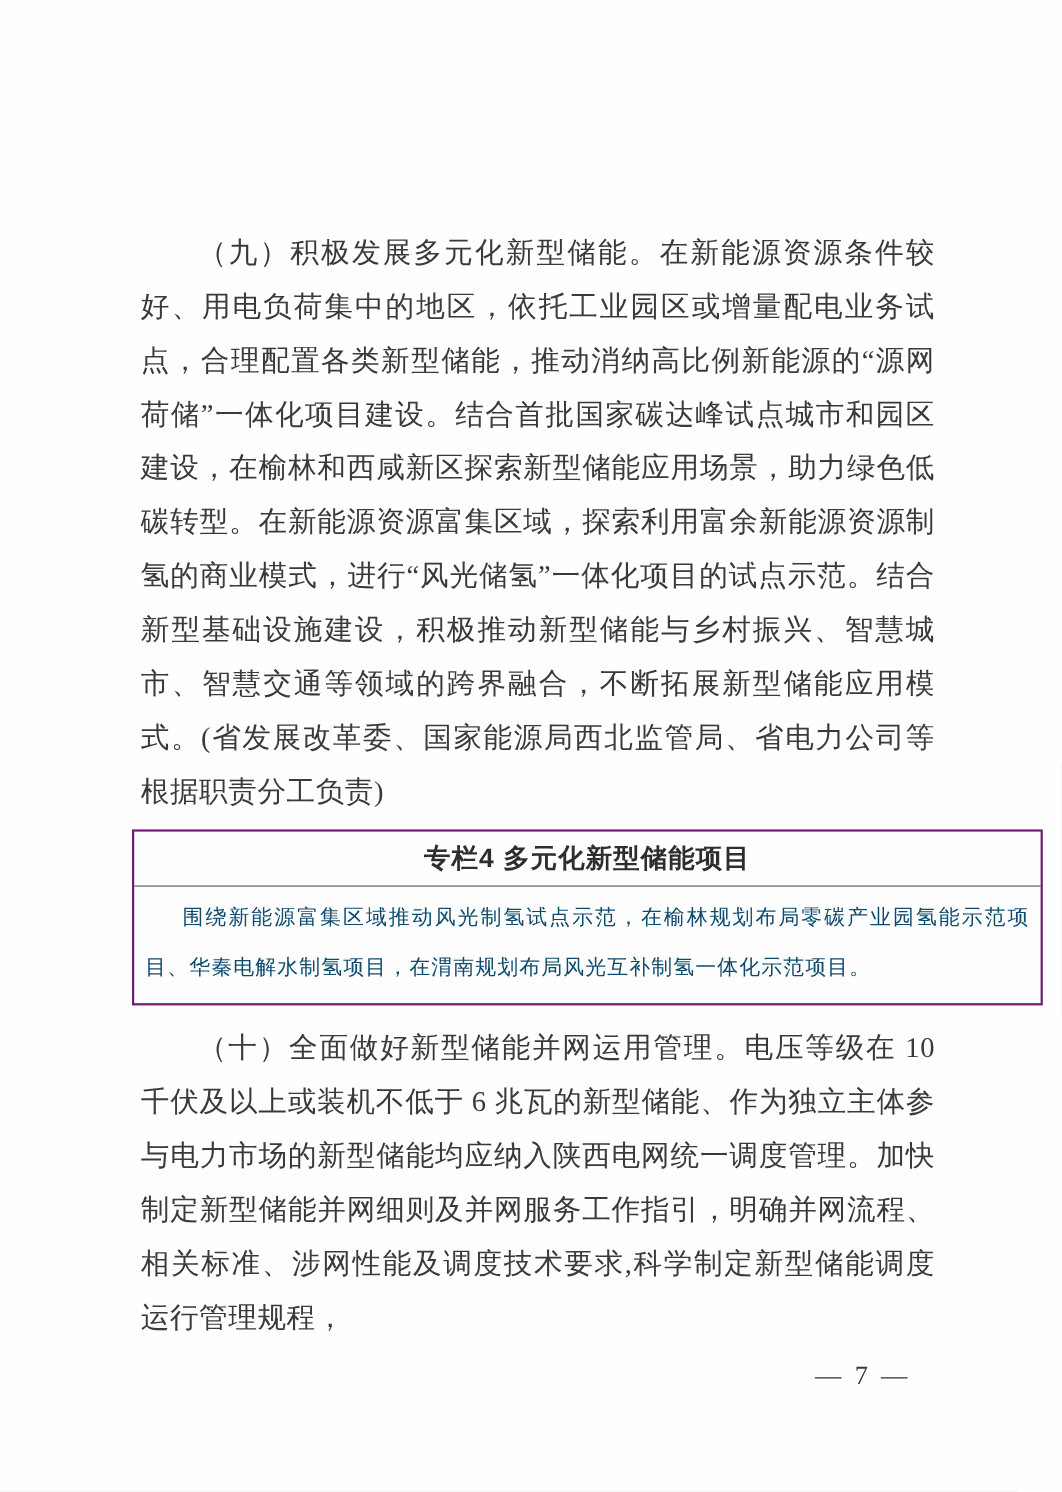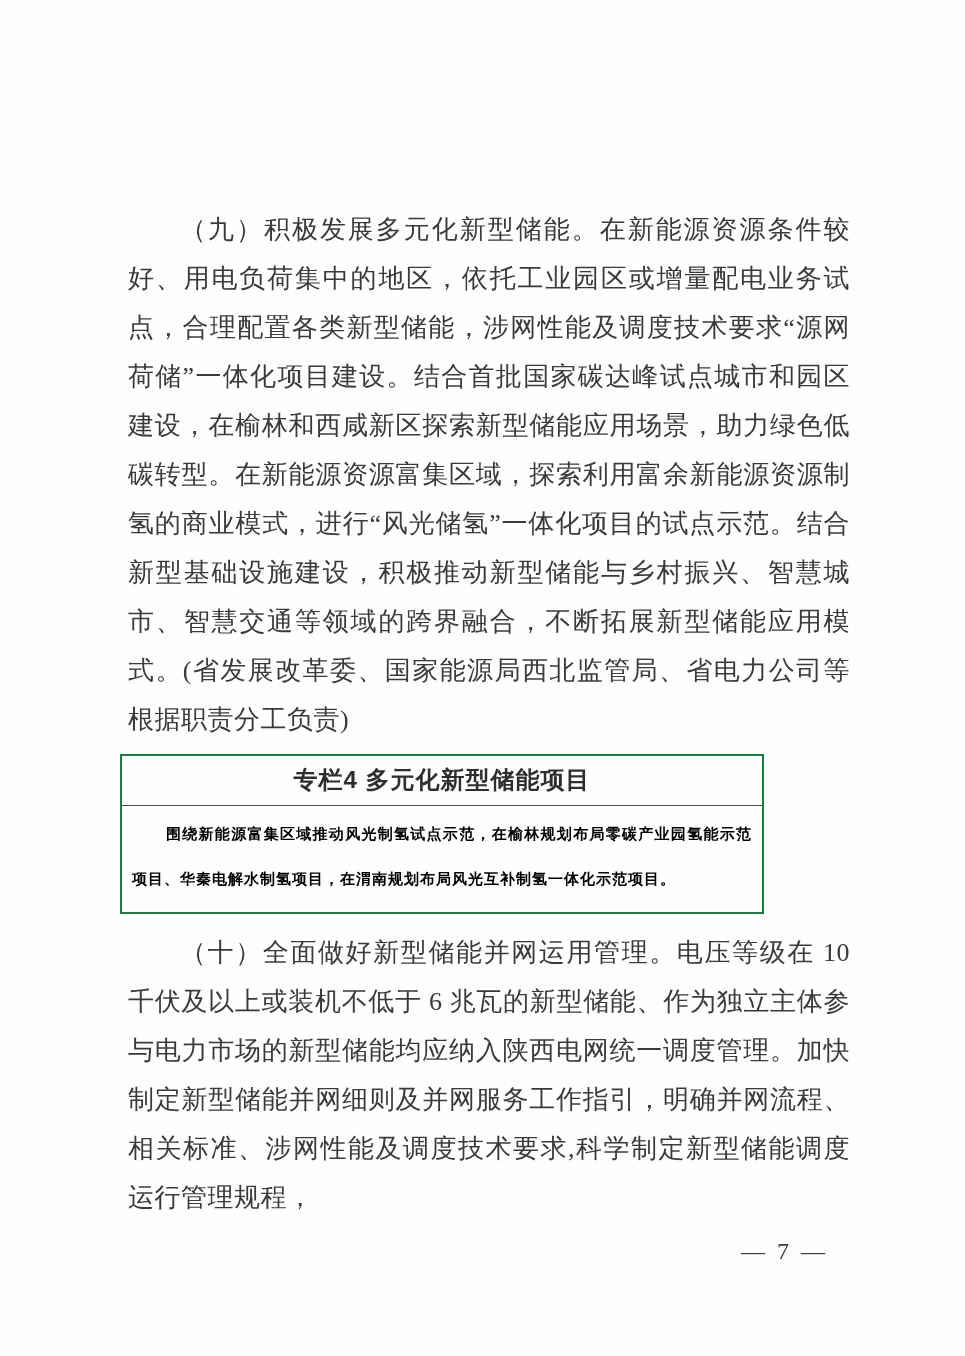--- a/index.html
+++ b/index.html
@@ -18,62 +18,61 @@
   .body-text {
     margin: 0;
     font-size: 26px;
     line-height: 49px;
     text-align: justify;
     letter-spacing: 0.5px;
   }
   .body-text.indent-first { text-indent: 52px; }
   .callout {
     box-sizing: border-box;
-    width: 644px;
+    width: 828px;
     margin: 10px 0 14px -8px;
-    border: 2px solid #15803d;
+    border: 2px solid #701a75;
     background: #fefefe;
   }
   .callout-title {
     font-family: "Liberation Sans", "DejaVu Sans", sans-serif;
     font-weight: bold;
     font-size: 24px;
     color: #2e2e2e;
     text-align: center;
     padding: 8px 0 9px 0;
     border-bottom: 1px solid #4d4d4d;
     letter-spacing: 1px;
   }
   .callout-body {
-    font-size: 15px;
+    font-size: 19px;
     line-height: 45px;
     padding: 6px 10px 10px 10px;
     text-align: justify;
     text-indent: 34px;
     letter-spacing: 1px;
-    color: #000000;
-    font-weight: bold;
+    color: #0c4a6e;
   }
   .page-number {
     position: absolute;
     top: 1238px;
     right: 137px;
     font-size: 24px;
     letter-spacing: 3px;
     color: #3a3a3a;
     font-family: "Liberation Serif", "DejaVu Serif", serif;
   }
 </style>
 </head>
 <body>
 
 <div class="page">
 
 
-  <p class="body-text indent-first">（九）积极发展多元化新型储能。在新能源资源条件较好、用电负荷集中的地区，依托工业园区或增量配电业务试点，合理配置各类新型储能，涉网性能及调度技术要求“源网荷储”一体化项目建设。结合首批国家碳达峰试点城市和园区建设，在榆林和西咸新区探索新型储能应用场景，助力绿色低碳转型。在新能源资源富集区域，探索利用富余新能源资源制氢的商业模式，进行“风光储氢”一体化项目的试点示范。结合新型基础设施建设，积极推动新型储能与乡村振兴、智慧城市、智慧交通等领域的跨界融合，不断拓展新型储能应用模式。(省发展改革委、国家能源局西北监管局、省电力公司等根据职责分工负责)</p>
+  <p class="body-text indent-first">（九）积极发展多元化新型储能。在新能源资源条件较好、用电负荷集中的地区，依托工业园区或增量配电业务试点，合理配置各类新型储能，推动消纳高比例新能源的“源网荷储”一体化项目建设。结合首批国家碳达峰试点城市和园区建设，在榆林和西咸新区探索新型储能应用场景，助力绿色低碳转型。在新能源资源富集区域，探索利用富余新能源资源制氢的商业模式，进行“风光储氢”一体化项目的试点示范。结合新型基础设施建设，积极推动新型储能与乡村振兴、智慧城市、智慧交通等领域的跨界融合，不断拓展新型储能应用模式。(省发展改革委、国家能源局西北监管局、省电力公司等根据职责分工负责)</p>
 
   <div class="callout">
     <div class="callout-title">专栏4 多元化新型储能项目</div>
     <div class="callout-body">围绕新能源富集区域推动风光制氢试点示范，在榆林规划布局零碳产业园氢能示范项目、华秦电解水制氢项目，在渭南规划布局风光互补制氢一体化示范项目。</div>
   </div>
 
   <p class="body-text indent-first">（十）全面做好新型储能并网运用管理。电压等级在 10 千伏及以上或装机不低于 6 兆瓦的新型储能、作为独立主体参与电力市场的新型储能均应纳入陕西电网统一调度管理。加快制定新型储能并网细则及并网服务工作指引，明确并网流程、相关标准、涉网性能及调度技术要求,科学制定新型储能调度运行管理规程，</p>
 
   <div class="page-number">— 7 —</div>
 

